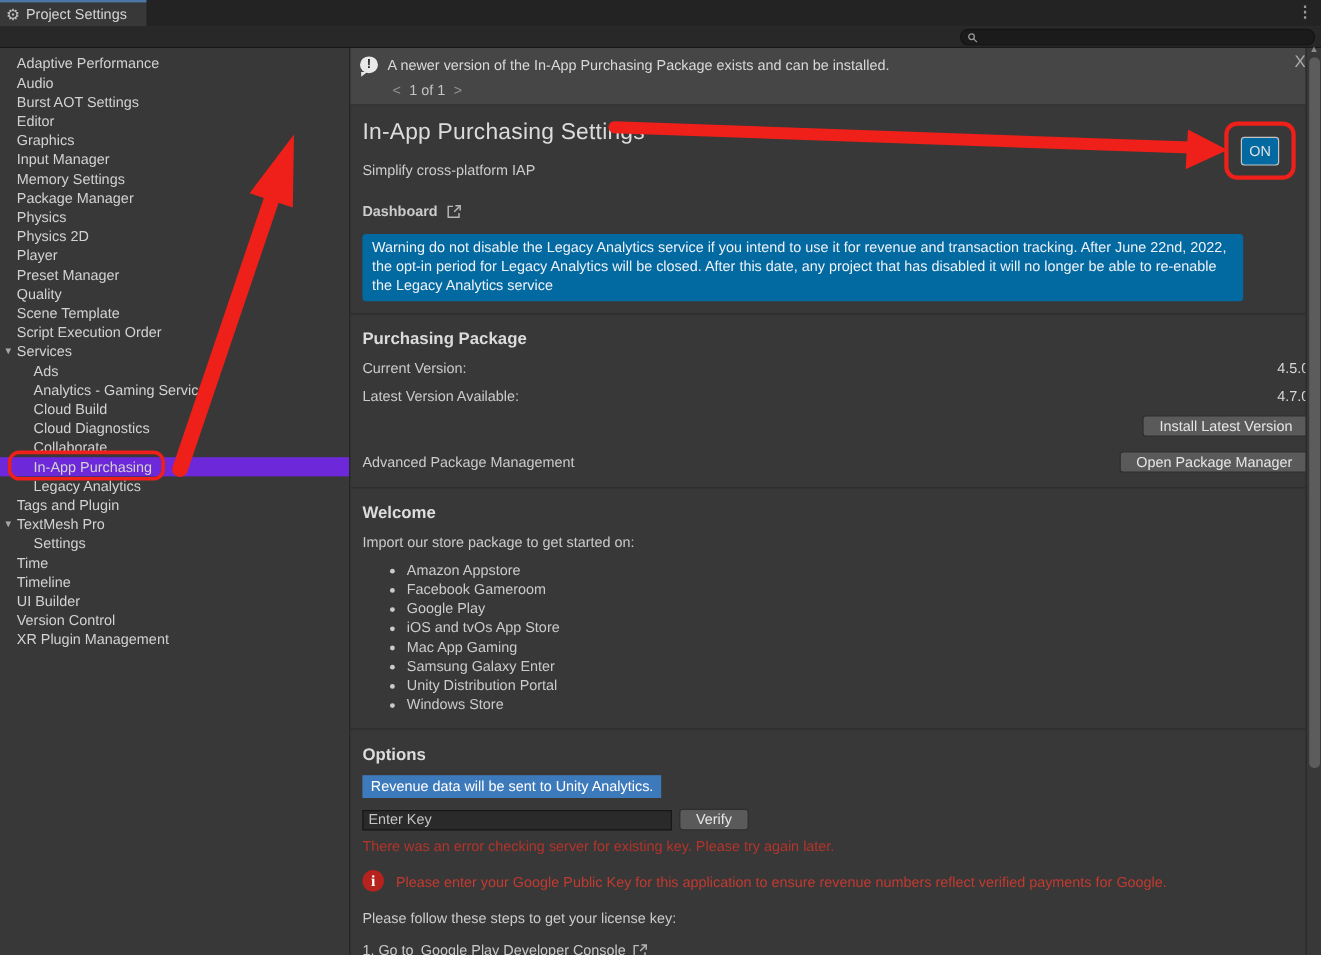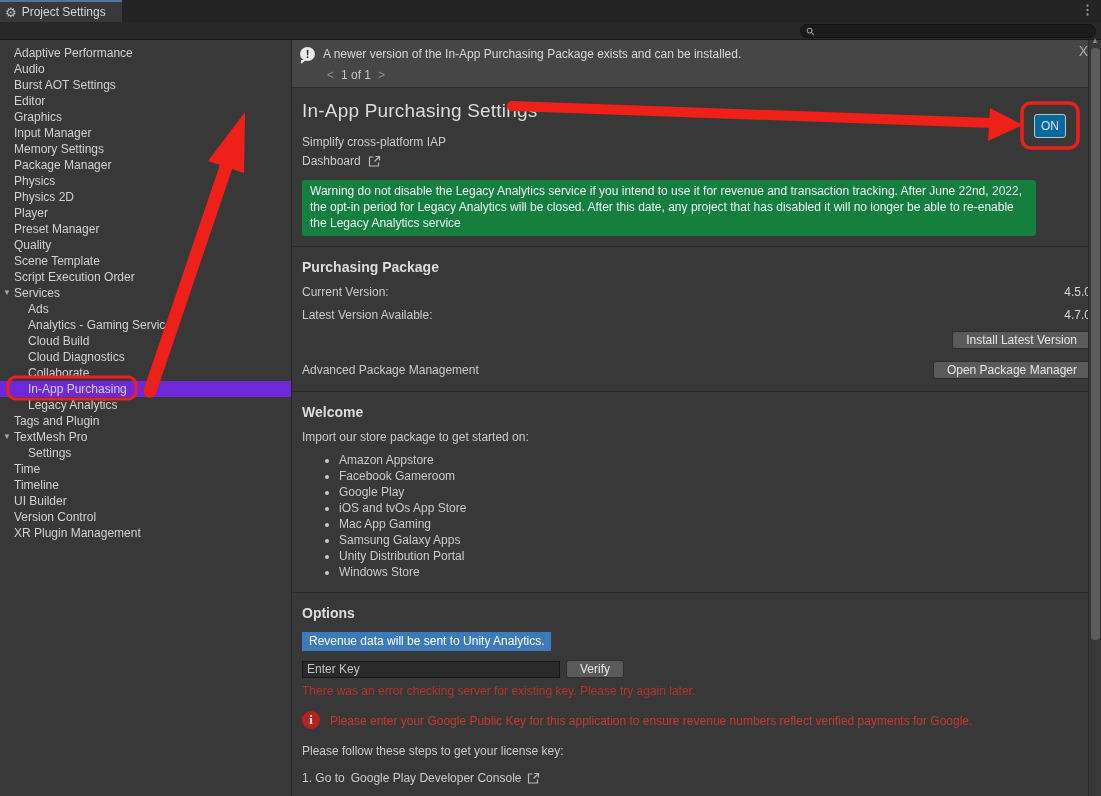--- a/index.html
+++ b/index.html
@@ -37,24 +37,24 @@
   .banner-line1 { display:flex; align-items:center; gap:8px; font-size:12px; color:#d8d8d8; }
   .bubble { width:15px; height:14px; background:#e9e9e9; border-radius:50%; position:relative; color:#262626; font-weight:700; font-size:11px; text-align:center; line-height:14px; flex:none; }
   .bubble:after { content:""; position:absolute; left:1px; bottom:-3px; border-left:5px solid #e9e9e9; border-bottom:4px solid transparent; }
   .banner-pager { margin:7px 0 0 27px; font-size:12px; color:#c4c4c4; display:flex; gap:7px; align-items:center; }
   .pager-arrow { color:#8f8f8f; }
   .banner-close { position:absolute; right:13px; top:3px; font-size:14px; color:#ababab; cursor:default; }
   
   .header-sec { padding:10px 12px 10px 10px; }
   .page-title { font-size:19px; font-weight:400; color:#dcdcdc; margin:2px 0 0; letter-spacing:.2px; }
   .subtitle { margin-top:13px; font-size:12px; color:#cccccc; }
-  .dash-row { margin-top:5px; display:flex; gap:7px; align-items:center; font-size:12px; color:#cccccc; }
+  .dash-row { margin-top:20px; display:flex; gap:7px; align-items:center; font-size:12px; color:#cccccc;font-weight:bold; }
   .ext-icon svg, .mag-icon svg { display:block; }
   
-  .warning-box { margin:2px 65px 10px 10px; background:#15803d; border-radius:3px; color:#eef2f7; font-size:12px; line-height:1.32; padding:4px 8px 5px; }
+  .warning-box { margin:2px 65px 10px 10px; background:#0369a1; border-radius:3px; color:#eef2f7; font-size:12px; line-height:1.32; padding:4px 8px 5px; }
   .divider { height:1px; background:#2b2b2b; }
   
   .section { padding:8px 10px 12px 10px; }
   .sec-heading { font-size:14px; font-weight:700; color:#dcdcdc; margin:4px 0 10px; }
   .kv-row { display:flex; justify-content:space-between; font-size:12px; color:#cbcbcb; margin:9px 0; }
   .kv-value { color:#d6d6d6; }
   .btn-row { display:flex; justify-content:flex-end; margin:8px 0 10px; }
   .u-btn { background:#5a5a5a; border:1px solid #2e2e2e; border-radius:3px; color:#e6e6e6; font-size:12px; font-family:inherit; height:18px; padding:0 13px; line-height:16px; }
   .adv-row { display:flex; justify-content:space-between; align-items:center; margin-top:12px; }
   
@@ -205,21 +205,21 @@
 
       <div class="section">
         <div class="sec-heading">Welcome</div>
         <div class="intro">Import our store package to get started on:</div>
         <ul class="store-list">
             <li>Amazon Appstore</li>
             <li>Facebook Gameroom</li>
             <li>Google Play</li>
             <li>iOS and tvOs App Store</li>
             <li>Mac App Gaming</li>
-            <li>Samsung Galaxy Apps</li>
+            <li>Samsung Galaxy Enter</li>
             <li>Unity Distribution Portal</li>
             <li>Windows Store</li>
           </ul>
       </div>
 
       <div class="divider"></div>
 
       <div class="section">
         <div class="sec-heading">Options</div>
         <span class="chip">Revenue data will be sent to Unity Analytics.</span>

